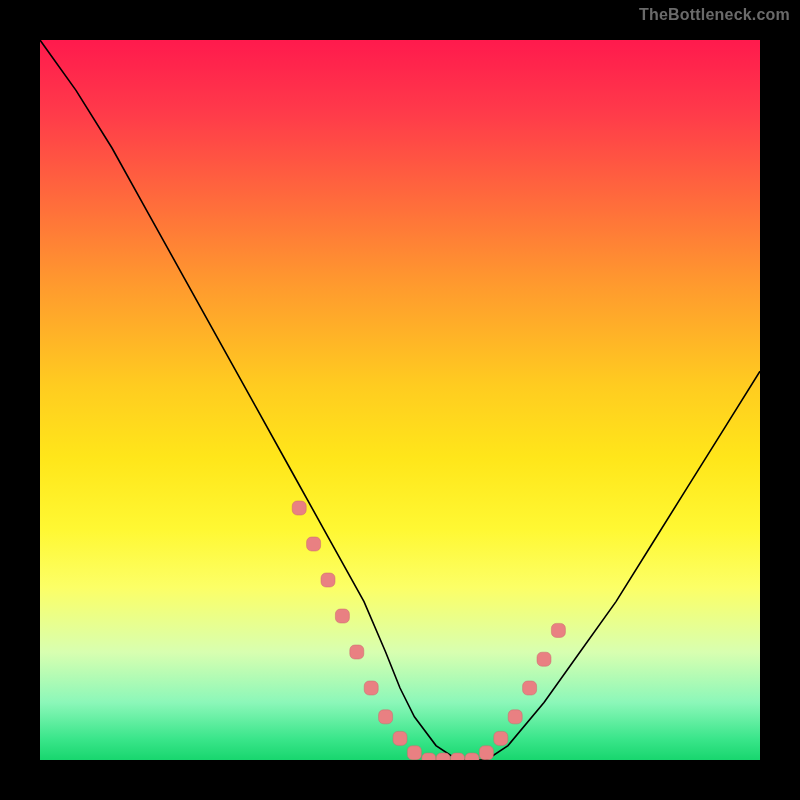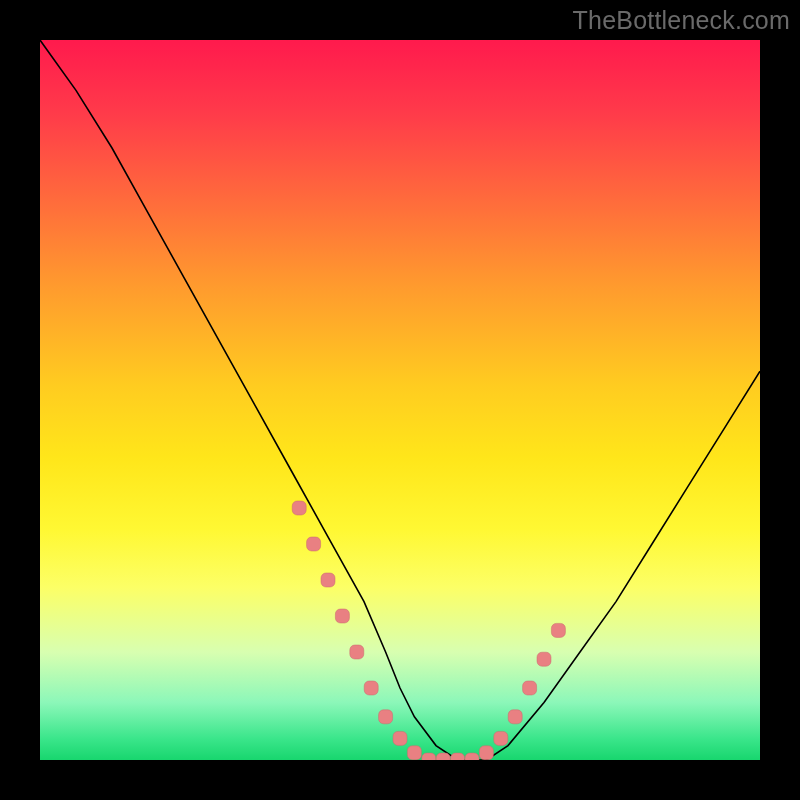--- a/index.html
+++ b/index.html
@@ -29,22 +29,22 @@
       #8cf7b9 92%,
       #3be68b 97%,
       #18d66e 100%
     );
   }
   .watermark {
     position: absolute;
     top: 6px;
     right: 10px;
     font-family: Arial, Helvetica, sans-serif;
-    font-size: 25px;
-    font-weight: 400;
+    font-size: 16px;
+    font-weight: 700;
     color: #6a6a6a;
     letter-spacing: 0.2px;
     user-select: none;
   }
   svg.curve {
     position: absolute;
     inset: 0;
     width: 100%;
     height: 100%;
   }

